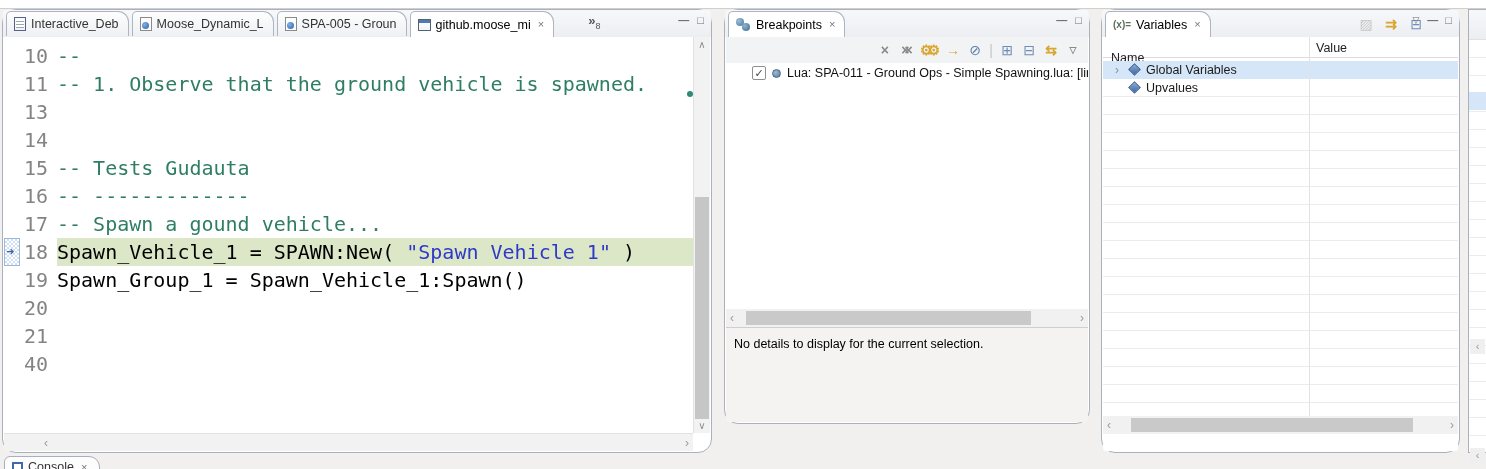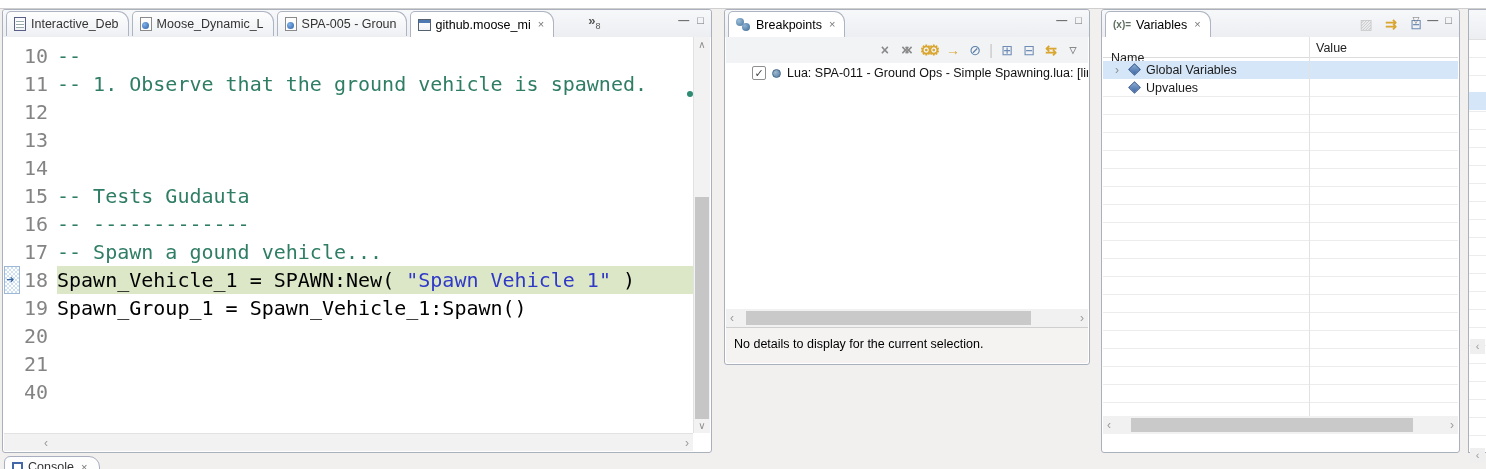--- a/index.html
+++ b/index.html
@@ -1,21 +1,21 @@
 <!DOCTYPE html>
 <html><head>
 <meta charset="utf-8">
 <style>
   * { margin:0; padding:0; box-sizing:border-box; }
   html,body { width:1486px; height:469px; overflow:hidden; }
   body { background:#f1f0ee; font-family:"Liberation Sans", sans-serif; color:#1a1a1a; position:relative; }
 
   .topstrip { position:absolute; left:0; top:0; width:1486px; height:9px; background:#ffffff; border-bottom:1px solid #cfcfcf; }
 
-  .panel { position:absolute; background:#ffffff; border:1px solid #aab0bc; border-radius:3px; }
+  .panel { position:absolute; background:#ffffff; border:1px solid #aab0bc; border-radius:14px; }
 
   
   .tabbar { position:relative; height:27px; background:linear-gradient(#f7f8fa,#eceef2); display:flex; align-items:flex-end; border-radius:3px 3px 0 0; }
   .tab { display:inline-flex; align-items:center; gap:5px; height:25px; padding:0 9px 0 7px; font-size:12.5px; color:#333;
          border:1px solid #aeb4c2; border-bottom:none; border-radius:5px 11px 0 0; margin-left:3px;
          background:linear-gradient(#fefefe,#eef0f4); white-space:nowrap; }
   .tab.active { background:#ffffff; color:#000; height:26px; }
   .tab-close { font-size:11px; color:#777; margin-left:2px; line-height:1; }
   .more-tabs { font-size:13px; font-weight:bold; color:#555; margin-left:34px; align-self:center; position:relative; top:-2px; }
   .more-tabs sub { font-size:9px; font-weight:normal; }
@@ -56,21 +56,21 @@
   .vscroll { position:absolute; top:27px; right:1px; width:17px; bottom:19px; background:#f2f2f2; border-left:1px solid #e2e2e2; }
   .vscroll .arrow { position:absolute; left:0; width:100%; text-align:center; font-size:10px; color:#8f8f8f; }
   .vscroll .arrow.up { top:2px; } .vscroll .arrow.down { bottom:2px; }
   .vscroll .thumb { position:absolute; left:1px; right:1px; top:160px; height:222px; background:#c6c6c6; }
   .annot-dot { position:absolute; right:18px; top:81px; width:6px; height:6px; border-radius:50%; background:#2e8b74; }
   .hscroll { position:absolute; left:1px; right:18px; bottom:1px; height:18px; background:#f2f2f2; border-top:1px solid #e2e2e2; }
   .hscroll .arrow { position:absolute; top:1px; font-size:12px; color:#9a9a9a; line-height:16px; }
   .hscroll .arrow.left { left:40px; } .hscroll .arrow.right { right:4px; }
 
   
-  #breakpoints { left:724px; top:9px; width:366px; height:356px; }
+  #breakpoints { left:724px; top:9px; width:366px; height:415px; }
   .bp-toolbar { position:absolute; left:1px; right:1px; top:27px; height:26px; background:#f2f3f5; display:flex; justify-content:flex-end; align-items:center; gap:4px; padding-right:6px; }
   .tbicon { display:inline-block; min-width:18px; text-align:center; font-size:14px; line-height:18px; cursor:default; }
   .ic-gray { color:#8a8a8a; font-weight:bold; }
   .ic-gold { color:#d9a630; font-weight:bold; }
   .ic-steel { color:#6f8cb4; }
   .ic-blue { color:#5b80a8; }
   .ic-disabled { color:#c6c6c6; }
   .ic-sep { color:#c4c4c4; font-weight:normal; min-width:6px; }
   .ic-small { font-size:9px; }
   .ic-double { letter-spacing:-5px; padding-right:5px; }
@@ -142,21 +142,20 @@
         </span></span>
     <span class="more-tabs"><span>»</span><sub>8</sub></span>
     <span class="winbtns">
       <span class="winbtn minimize">—</span>
       <span class="winbtn">□</span>
     </span>
   </div>
   <div class="code-area" id="code-lines">
       <div class="code-line"><span class="gutter-marker"></span><span class="gutter-num">10</span><span class="code-text"><span class="tok-comment">--</span></span></div>
       <div class="code-line"><span class="gutter-marker"></span><span class="gutter-num">11</span><span class="code-text"><span class="tok-comment">-- 1. Observe that the ground vehicle is spawned.</span></span></div>
-      <div class="code-line"><span class="gutter-marker"></span><span class="gutter-num">12</span><span class="code-text"></span></div>
       <div class="code-line"><span class="gutter-marker"></span><span class="gutter-num">13</span><span class="code-text"></span></div>
       <div class="code-line"><span class="gutter-marker"></span><span class="gutter-num">14</span><span class="code-text"></span></div>
       <div class="code-line"><span class="gutter-marker"></span><span class="gutter-num">15</span><span class="code-text"><span class="tok-comment">-- Tests Gudauta</span></span></div>
       <div class="code-line"><span class="gutter-marker"></span><span class="gutter-num">16</span><span class="code-text"><span class="tok-comment">-- -------------</span></span></div>
       <div class="code-line"><span class="gutter-marker"></span><span class="gutter-num">17</span><span class="code-text"><span class="tok-comment">-- Spawn a gound vehicle...</span></span></div>
       <div class="code-line hl"><span class="gutter-marker has-marker"></span><span class="gutter-num">18</span><span class="code-text"><span class="tok-bold">Spawn_Vehicle_1</span><span class="tok-plain"> = </span><span class="tok-bold">SPAWN</span><span class="tok-plain">:New( </span><span class="tok-string">"Spawn Vehicle 1"</span><span class="tok-plain"> )</span></span></div>
       <div class="code-line"><span class="gutter-marker"></span><span class="gutter-num">19</span><span class="code-text"><span class="tok-bold">Spawn_Group_1</span><span class="tok-plain"> = </span><span class="tok-bold">Spawn_Vehicle_1</span><span class="tok-plain">:Spawn()</span></span></div>
       <div class="code-line"><span class="gutter-marker"></span><span class="gutter-num">20</span><span class="code-text"></span></div>
       <div class="code-line"><span class="gutter-marker"></span><span class="gutter-num">21</span><span class="code-text"></span></div>
       <div class="code-line"><span class="gutter-marker"></span><span class="gutter-num">40</span><span class="code-text"></span></div>

